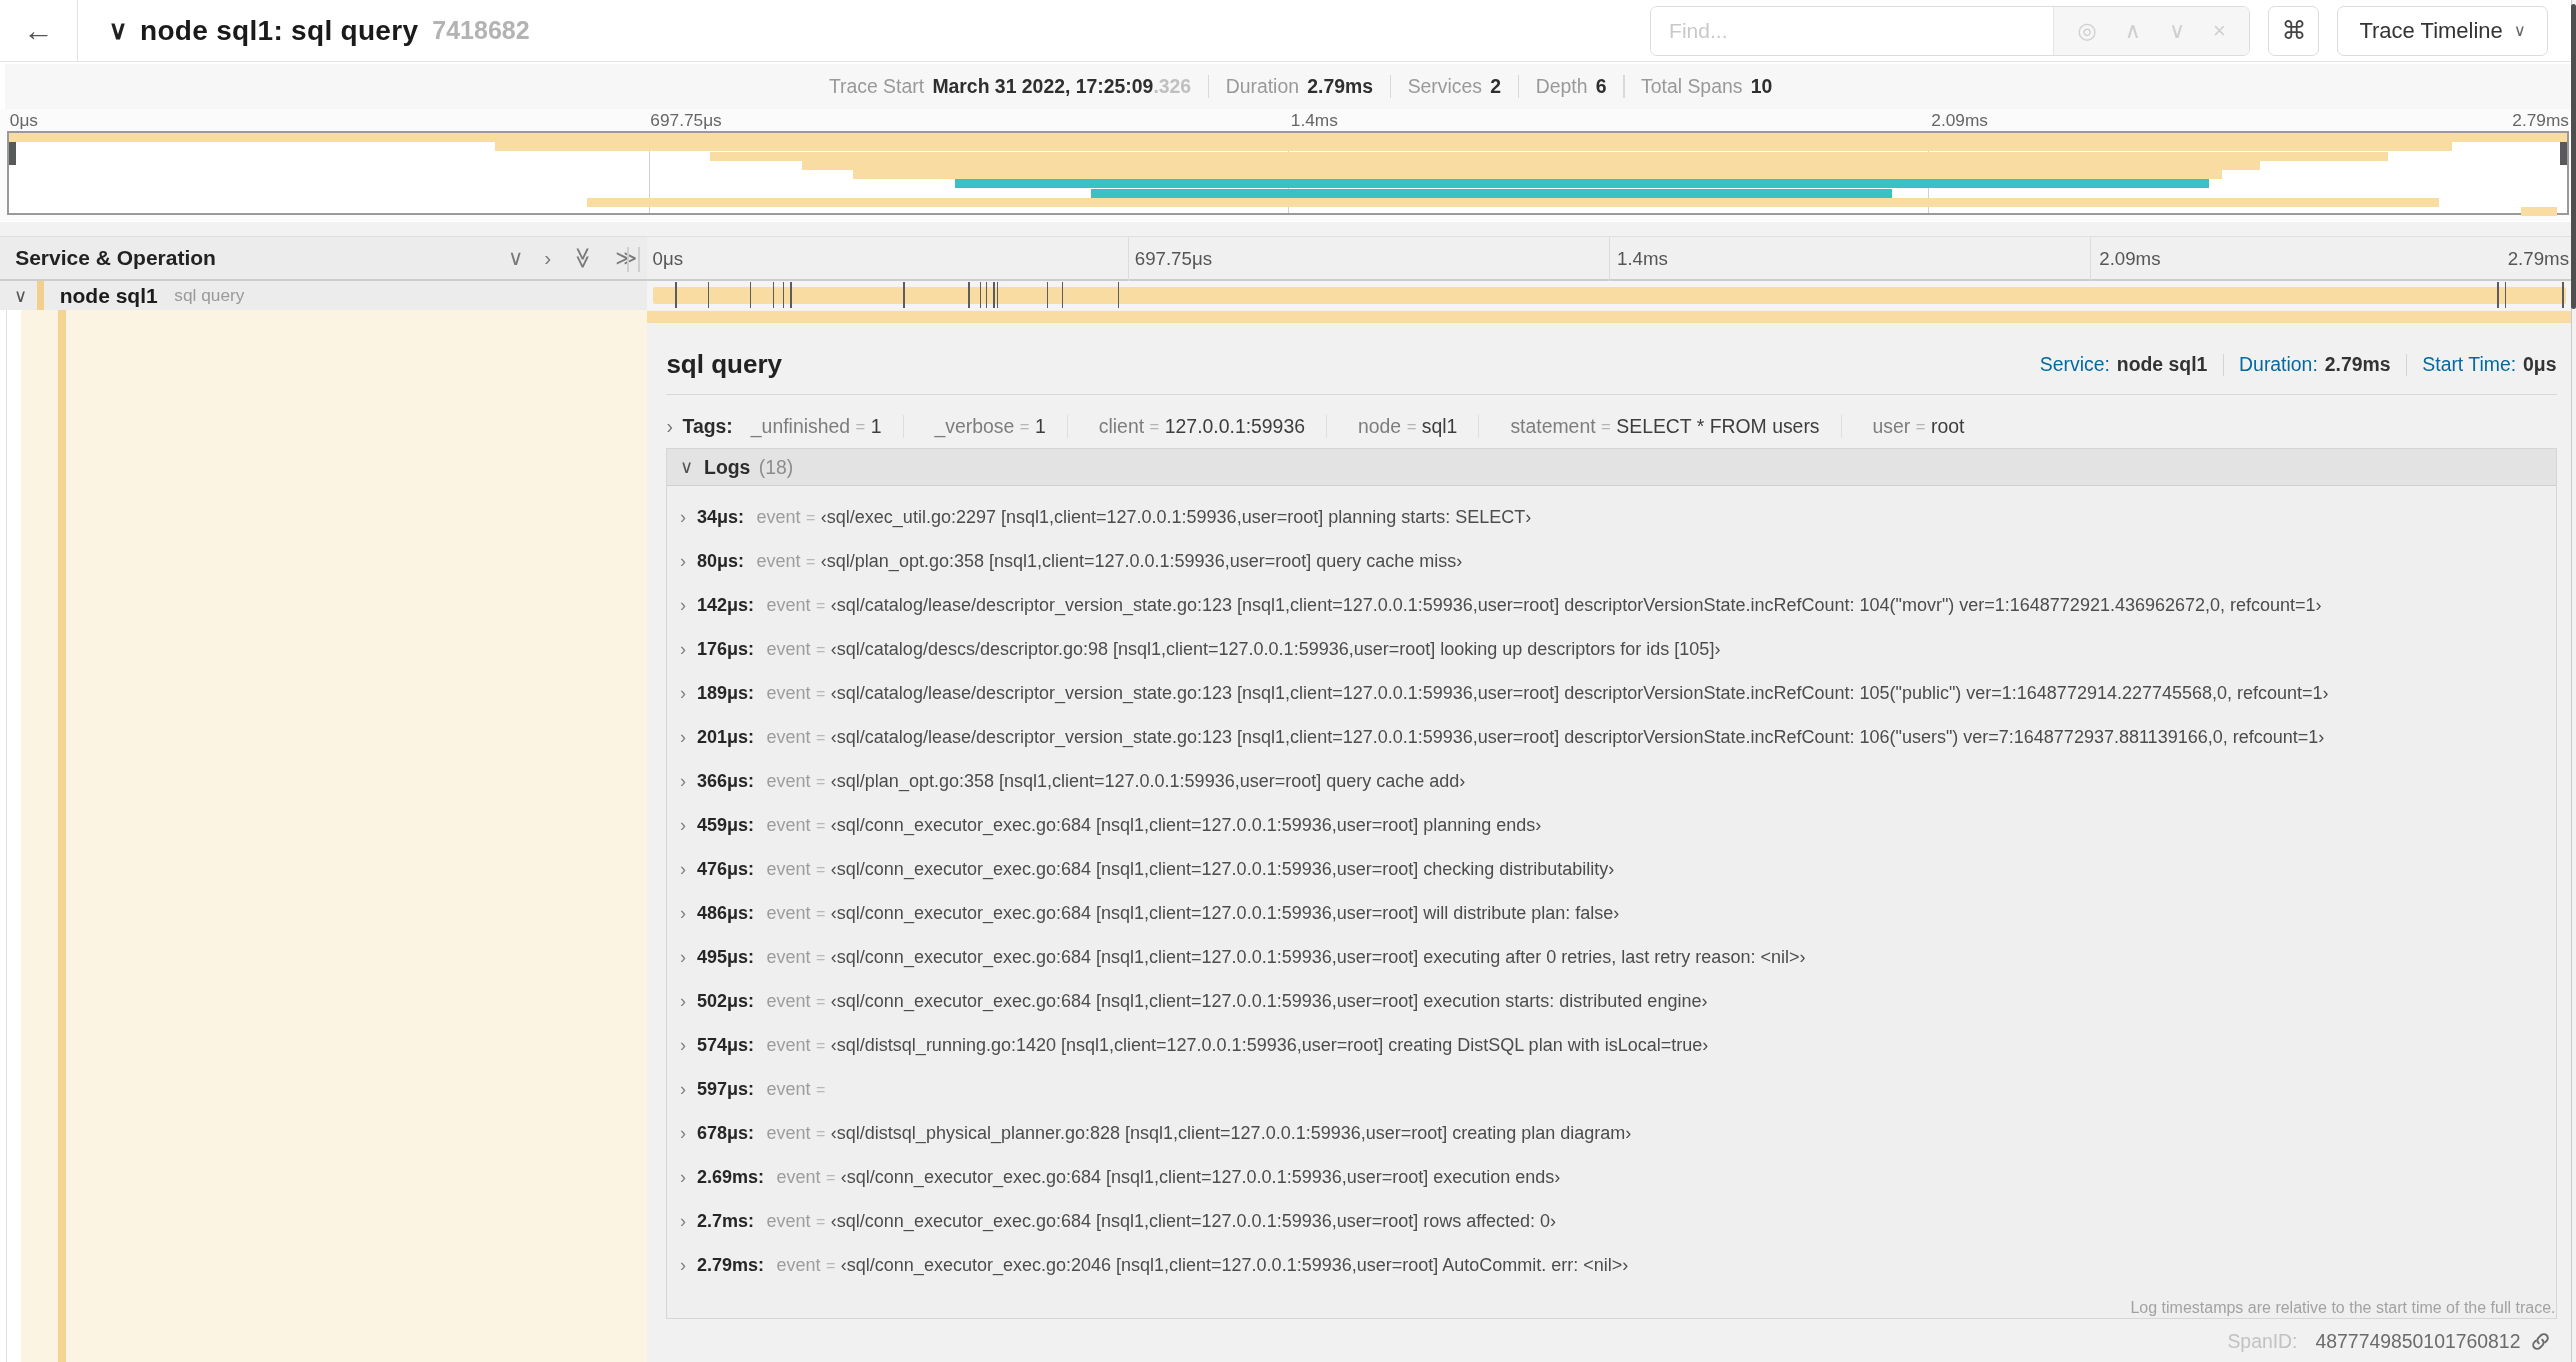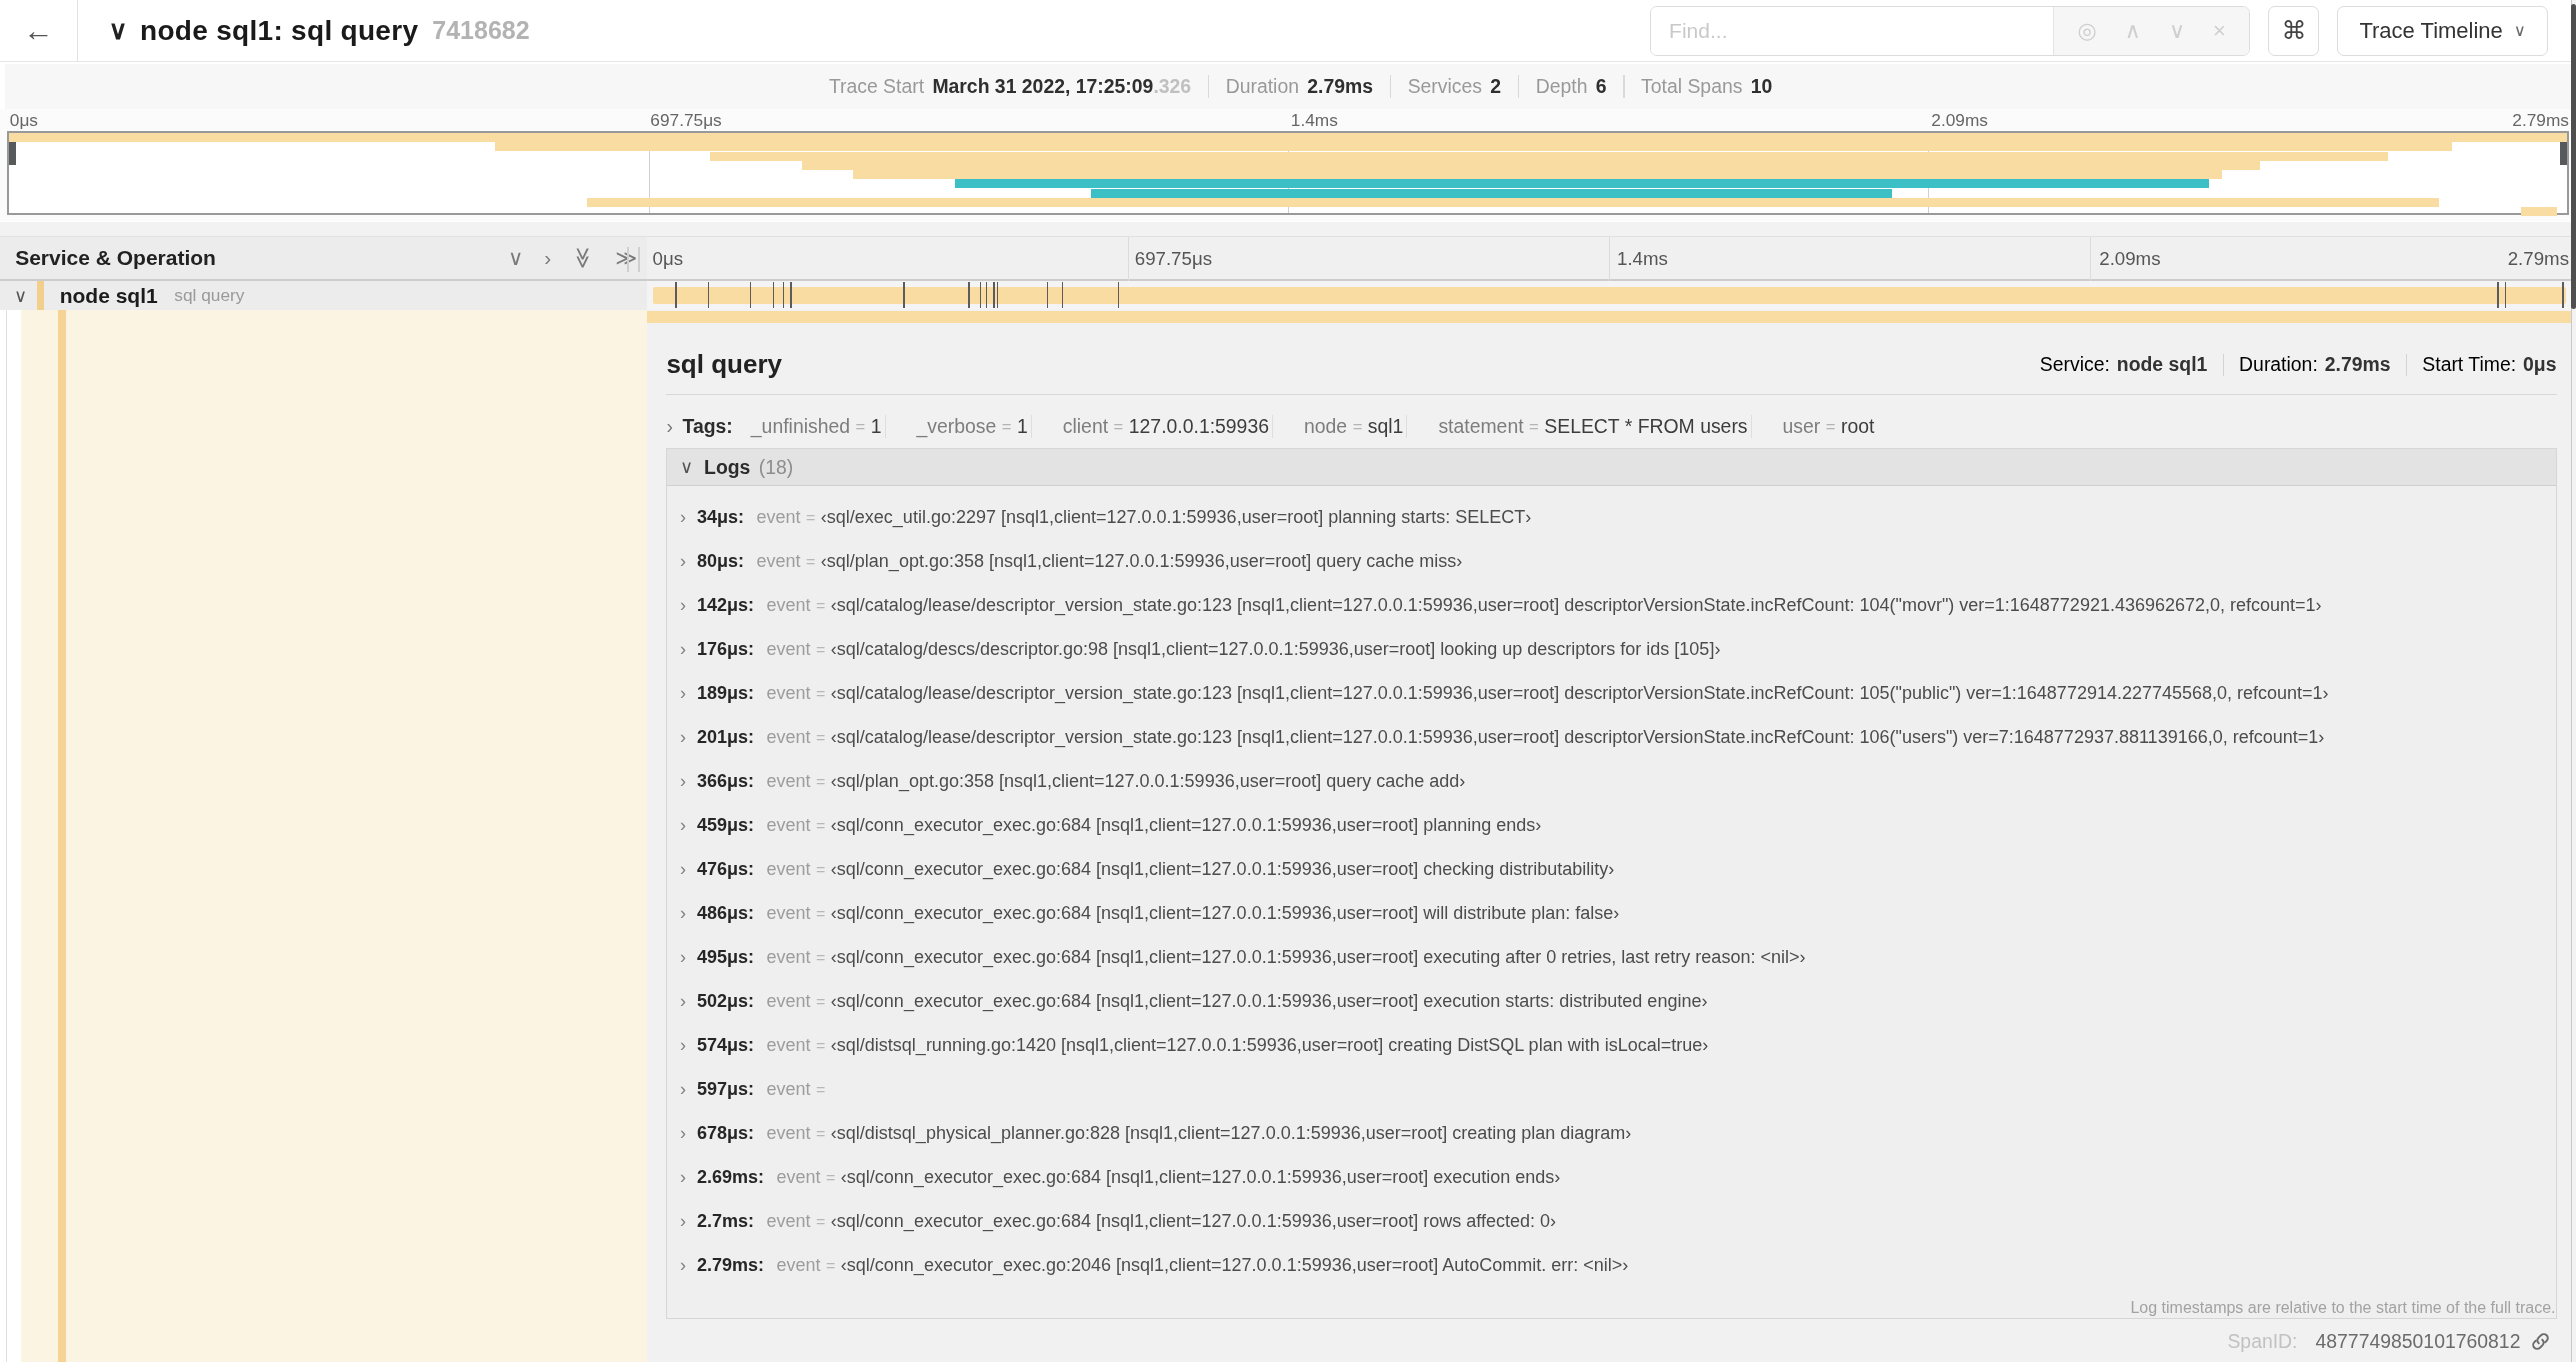--- a/index.html
+++ b/index.html
@@ -72,30 +72,30 @@
   .detail-left { position:absolute; left:0; top:310px; width:647px; bottom:0; background:#fff; }
   .indent-guide { position:absolute; left:5.5px; top:0; bottom:0; width:1.4px; background:#dedede; }
   .detail-left-cream { position:absolute; left:21px; right:0; top:0; bottom:0; background:#fbf4e3; }
   .detail-stripe { position:absolute; left:37px; top:0; bottom:0; width:7.6px; background:#f4d394; }
 
   .detail-right { position:absolute; left:647px; top:310px; right:5.5px; bottom:0; background:#f1f1f1; }
   .detail-topstrip { position:absolute; left:0; right:0; top:1.4px; height:11.8px; background:#f8dca1; }
   .detail-head { position:absolute; left:19.4px; right:14px; top:33px; height:43px; display:flex; align-items:center; }
   .detail-title { font-size:26px; font-weight:bold; color:#222; }
   .detail-overview { margin-left:auto; display:flex; align-items:center; font-size:19.4px; }
-  .ov-label { color:#000000; margin-right:7px;text-align:right; }
+  .ov-label { color:#0369a1; margin-right:7px;text-align:right; }
   .ov-val { color:#333; font-weight:bold; }
   .ov-sep { width:1.4px; height:22px; background:#d4d4d4; margin:0 15.2px; }
   .detail-divider { position:absolute; left:19.4px; right:14px; top:84px; height:1.4px; background:#d8d8d8; }
 
   .tags-row { position:absolute; left:19.4px; right:14px; top:97px; height:39px; display:flex; align-items:center; font-size:19.4px; }
   .tags-chevron { color:#777; font-size:19.4px; margin-right:9.7px; cursor:pointer; }
   .tags-label { font-weight:bold; color:#2c2c2c; margin-right:18px; }
   .tag-item { display:inline-flex; align-items:center; }
-  .tag-item + .tag-item { border-left:1.4px solid #dedede; margin-left:3px; padding-left:31px; }
+  .tag-item + .tag-item { border-left:1.4px solid #dedede; margin-left:21px; padding-left:31px; }
   .tag-key { color:#7d7d7d; }
   .tag-eq { color:#b4b4b4; margin:0 5.5px; font-size:16.6px; }
   .tag-val { color:#3d3d3d; }
 
   .logs-box { position:absolute; left:19.4px; right:14px; top:138px; bottom:44px; border:1.4px solid #d6d6d6; background:#efefef; }
   .logs-header { height:37px; background:#e3e3e3; border-bottom:1.4px solid #cfcfcf; display:flex; align-items:center; padding-left:12.5px; font-size:19.4px; }
   .logs-chevron { color:#555; margin-right:11px; cursor:pointer; font-size:18px; }
   .logs-title { font-weight:bold; color:#2c2c2c; margin-right:8.3px; }
   .logs-count { color:#8d8d8d; }
   #logs-list { padding:9.7px 0 0 7px; }

